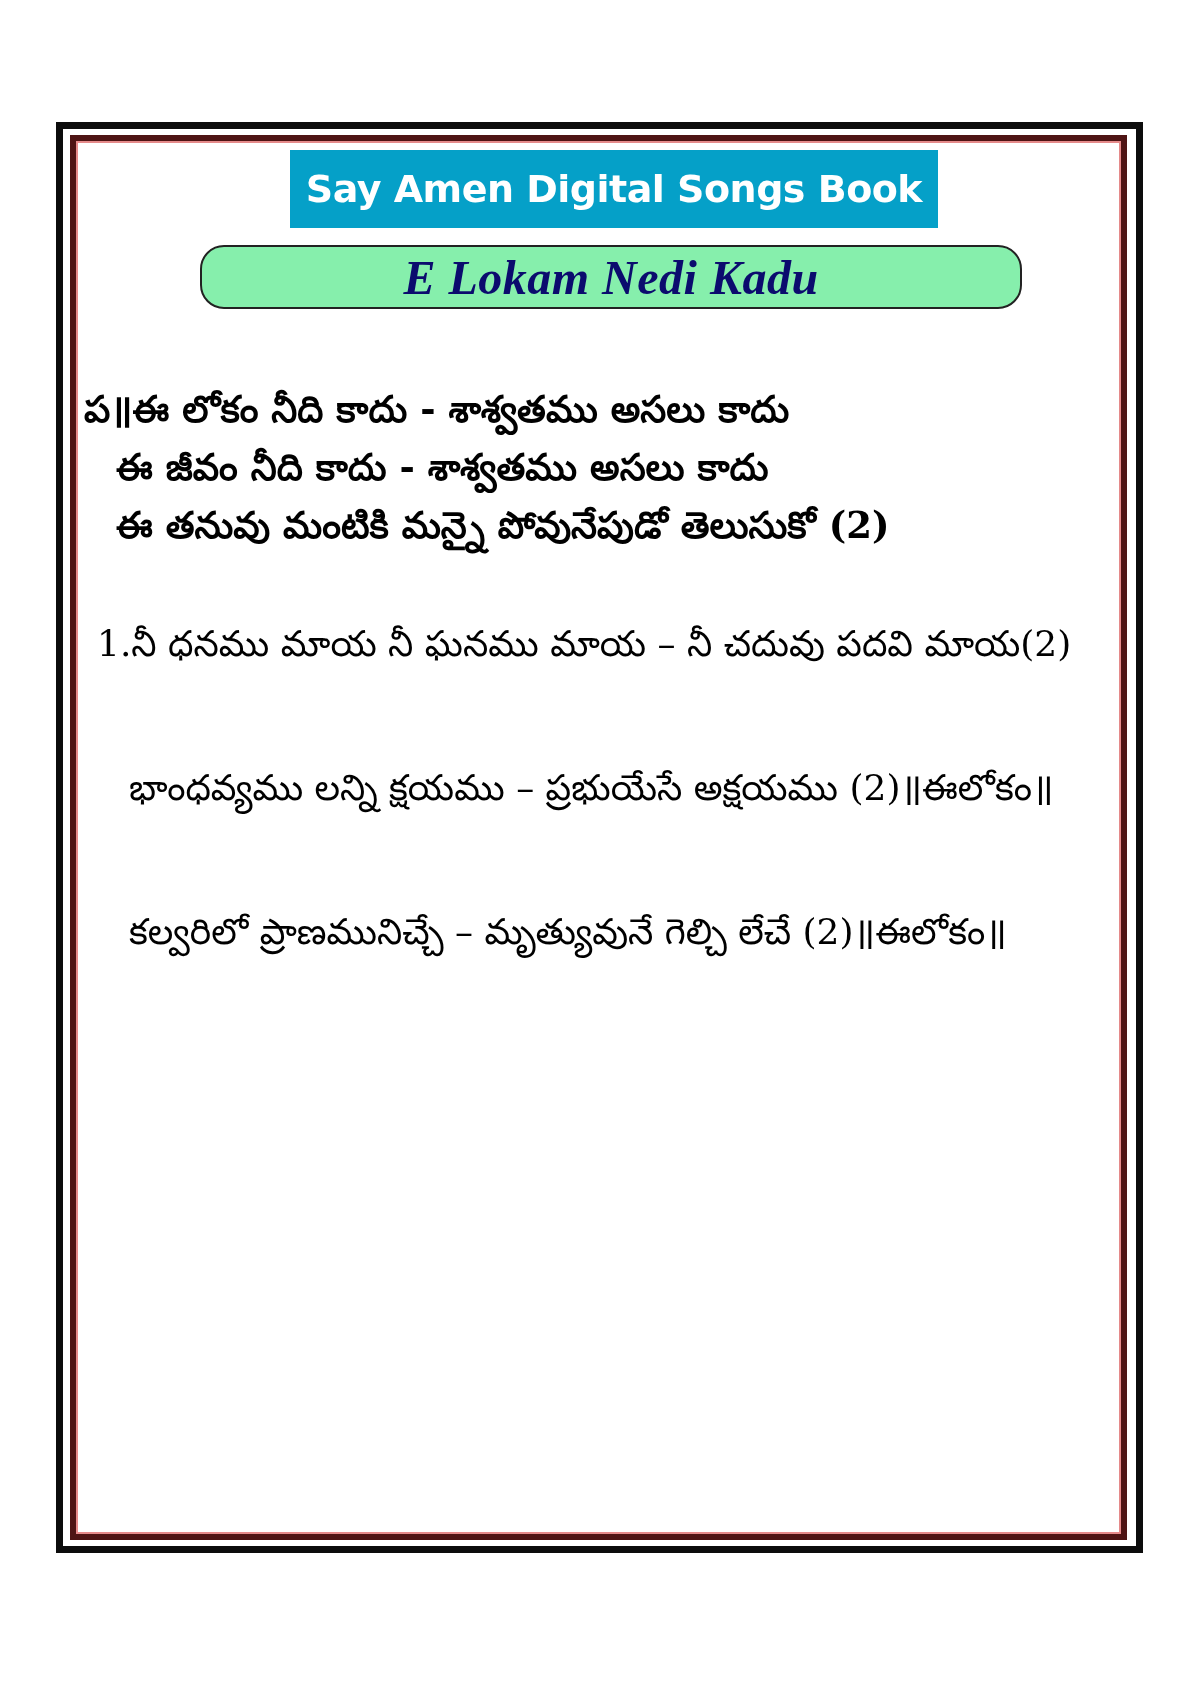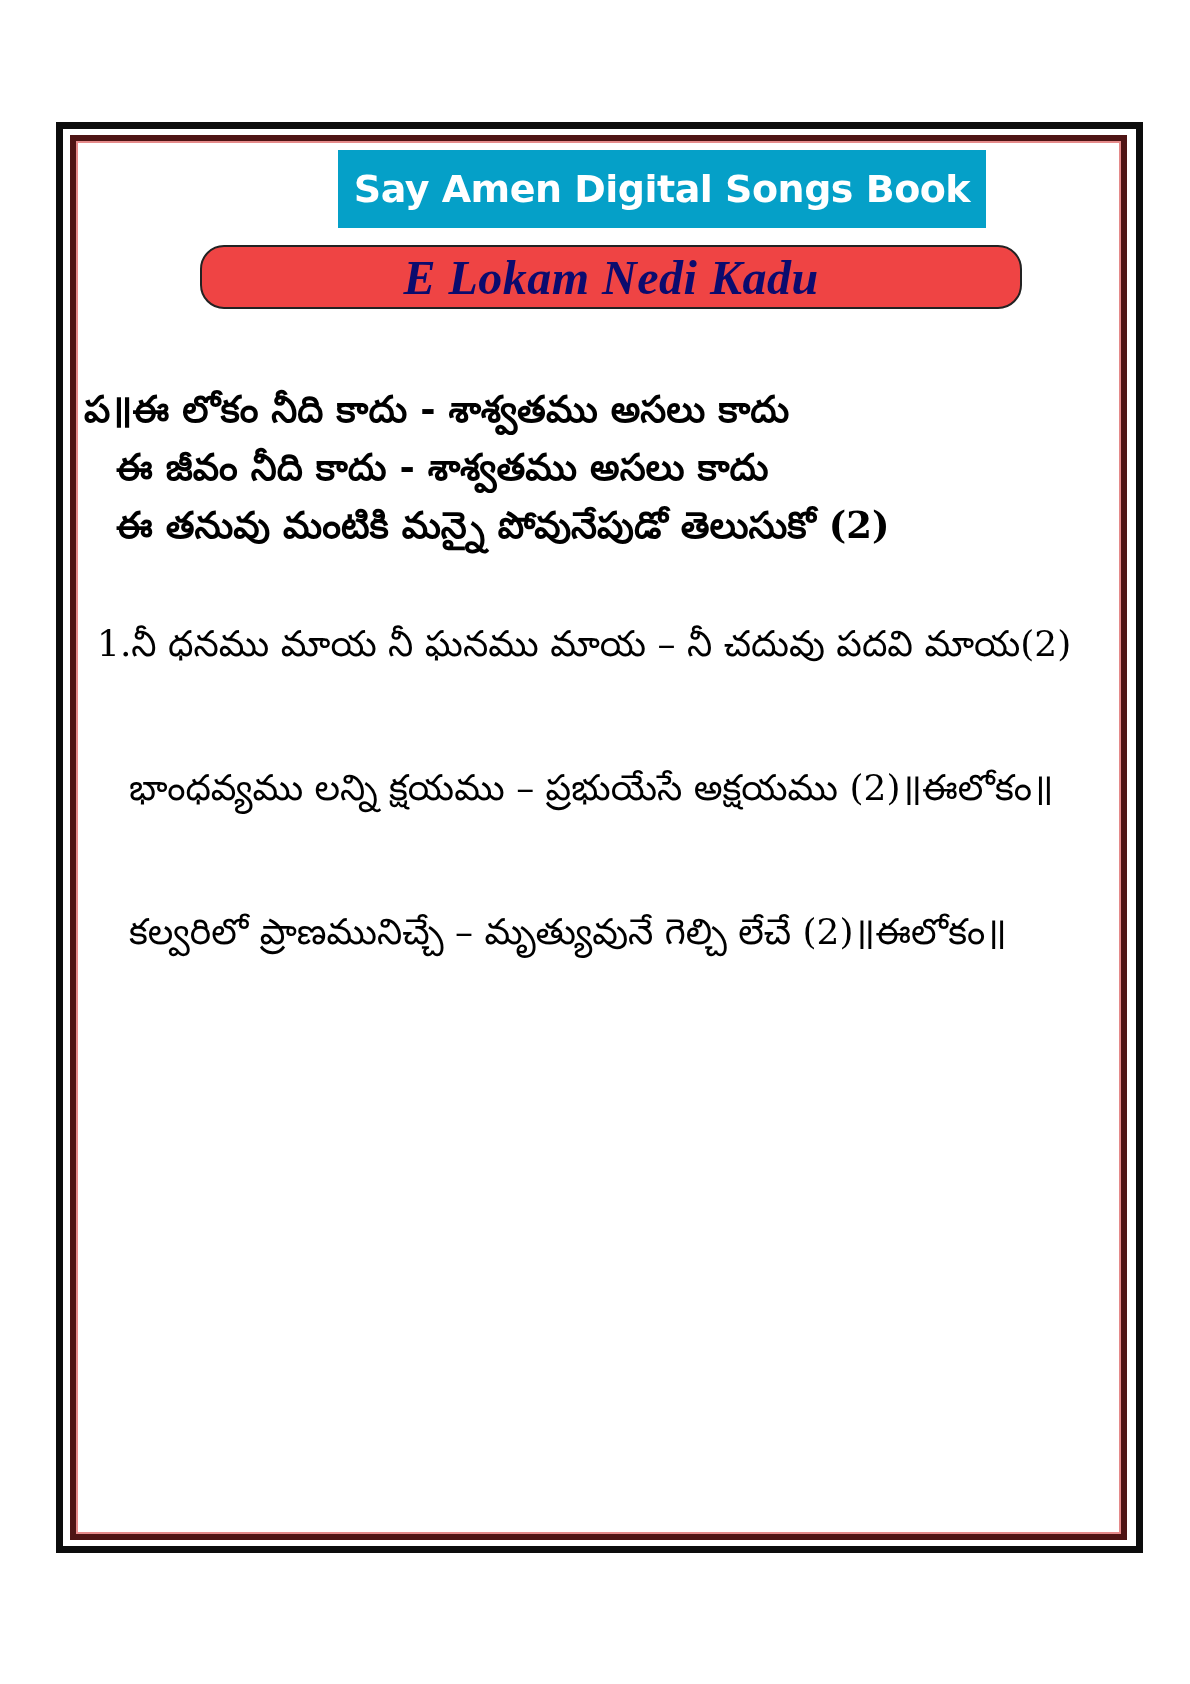--- a/index.html
+++ b/index.html
@@ -42,30 +42,29 @@
       height: 78px;
       background: #05a0c8;
       color: #ffffff;
       display: flex;
       align-items: center;
       justify-content: center;
       font-family: "DejaVu Sans", sans-serif;
       font-weight: bold;
       font-size: 38px;
       letter-spacing: -0.5px;
-      margin-left: 48px;
     }
     .title-pill {
       position: absolute;
       left: 200px;
       top: 245px;
       width: 822px;
       height: 64px;
       box-sizing: border-box;
-      background: #ef4444;
+      background: #86efac;
       border: 2px solid #222222;
       border-radius: 24px;
       display: flex;
       align-items: center;
       justify-content: center;
       color: #0b0b6e;
       font-family: "Liberation Serif", serif;
       font-style: italic;
       font-weight: bold;
       font-size: 48px;

